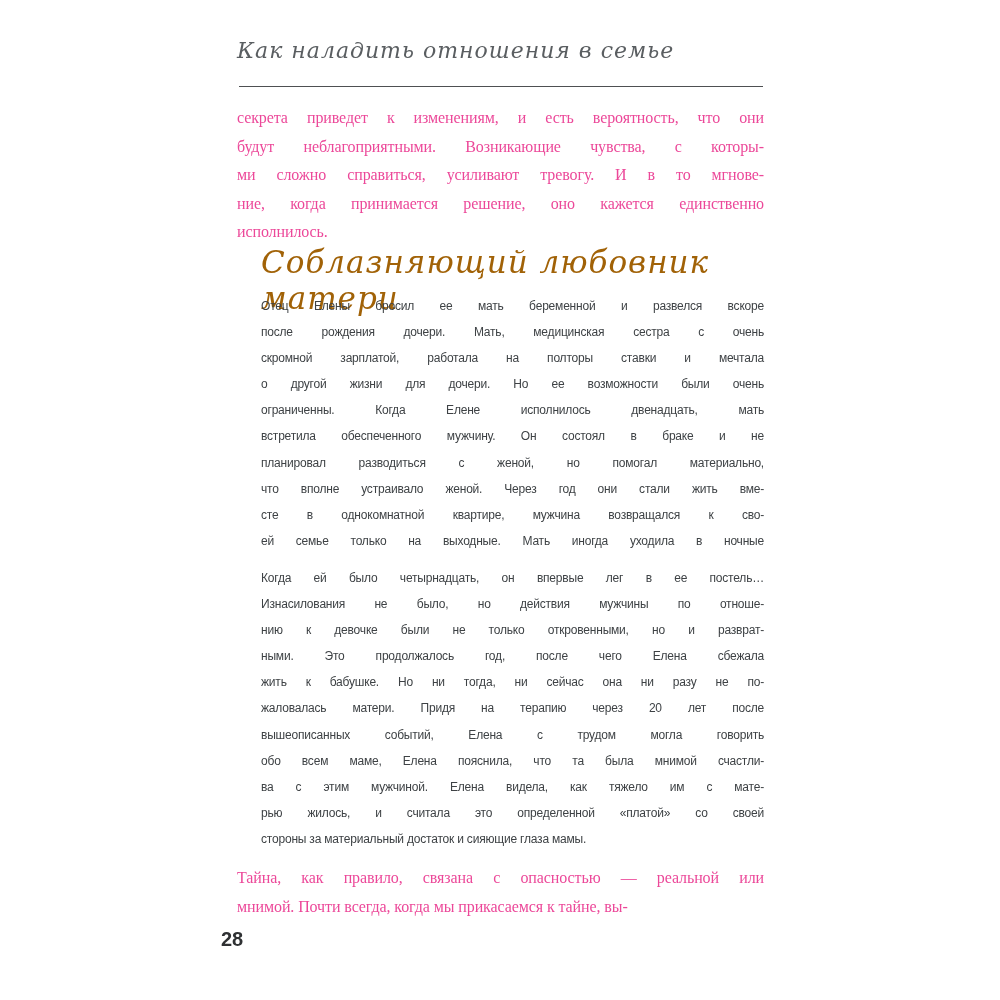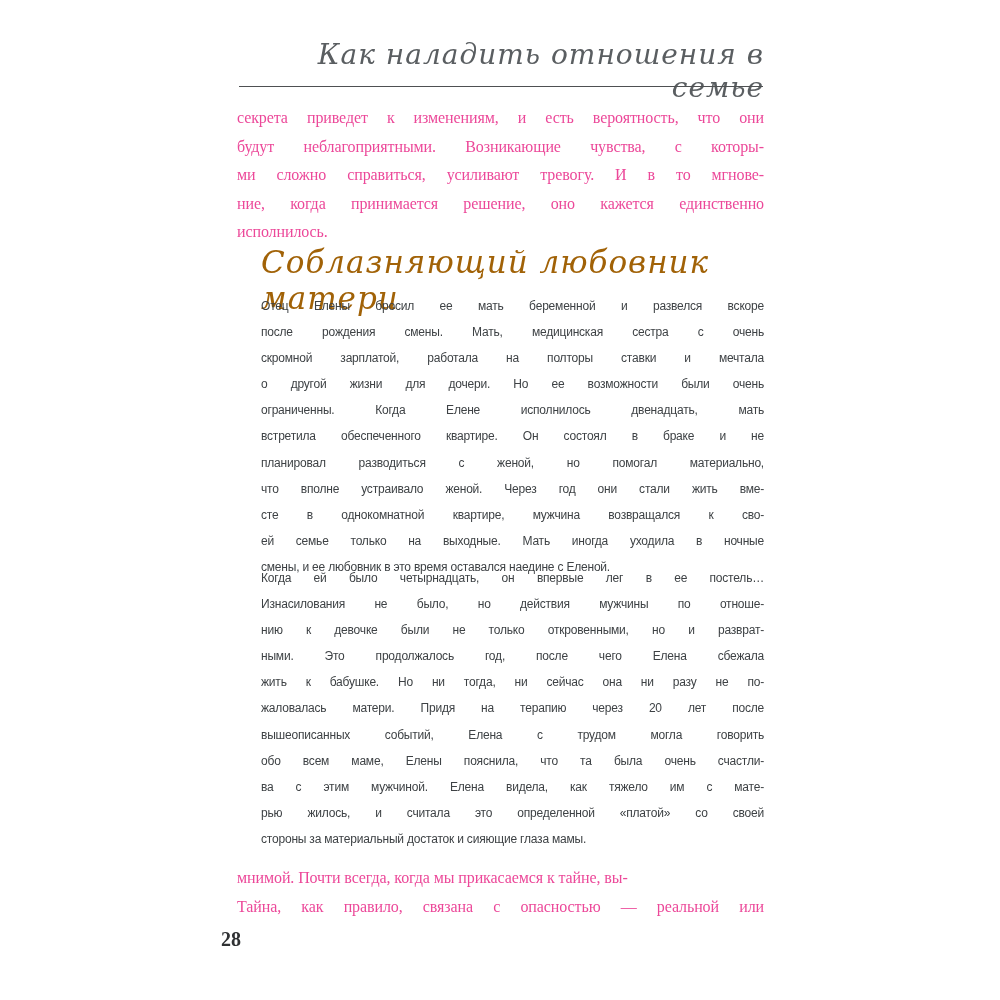--- a/index.html
+++ b/index.html
@@ -13,24 +13,24 @@
     height: 1000px;
     background: #ffffff;
     overflow: hidden;
   }
   
   .running-header {
     position: absolute;
     left: 237px;
     top: 38px;
     width: 527px;
-    text-align: right;
+    text-align: left;
     font-family: "DejaVu Serif", serif;
     font-style: italic;
-    font-size: 28px;
+    font-size: 22px;
     letter-spacing: 1px;
     color: #5a5e61;
   }
   .header-rule {
     position: absolute;
     left: 239px;
     top: 86px;
     width: 524px;
     height: 0;
     border-top: 1.6px solid #4e5052;
@@ -77,21 +77,21 @@
   .line {
     text-align: justify;
     text-align-last: justify;
     white-space: normal;
   }
   .line.last { text-align-last: left; }
   .page-number {
     position: absolute;
     left: 221px;
     top: 928px;
-    font-family: Liberation Serif, serif;
+    font-family: Liberation Sans, sans-serif;
     font-weight: bold;
     font-size: 20px;
     color: #2f3133;
     text-align: right;
   }
 </style>
 </head>
 <body>
 
 <div class="page">
@@ -105,46 +105,45 @@
       <div class="line">будут неблагоприятными. Возникающие чувства, с которы-</div>
       <div class="line">ми сложно справиться, усиливают тревогу. И в то мгнове-</div>
       <div class="line">ние, когда принимается решение, оно кажется единственно</div>
       <div class="line last">исполнилось.</div>
     </div>
 
   <div class="section-heading">Соблазняющий любовник матери</div>
 
   <div class="case-para case-1">
       <div class="line">Отец Елены бросил ее мать беременной и развелся вскоре</div>
-      <div class="line">после рождения смены. Мать, медицинская сестра с очень</div>
+      <div class="line">после рождения дочери. Мать, медицинская сестра с очень</div>
       <div class="line">скромной зарплатой, работала на полторы ставки и мечтала</div>
       <div class="line">о другой жизни для дочери. Но ее возможности были очень</div>
       <div class="line">ограниченны. Когда Елене исполнилось двенадцать, мать</div>
-      <div class="line">встретила обеспеченного квартире. Он состоял в браке и не</div>
+      <div class="line">встретила обеспеченного мужчину. Он состоял в браке и не</div>
       <div class="line">планировал разводиться с женой, но помогал материально,</div>
       <div class="line">что вполне устраивало женой. Через год они стали жить вме-</div>
       <div class="line">сте в однокомнатной квартире, мужчина возвращался к сво-</div>
       <div class="line">ей семье только на выходные. Мать иногда уходила в ночные</div>
-      <div class="line last">смены, и ее любовник в это время оставался наедине с Еленой.</div>
     </div>
 
   <div class="case-para case-2">
       <div class="line">Когда ей было четырнадцать, он впервые лег в ее постель…</div>
       <div class="line">Изнасилования не было, но действия мужчины по отноше-</div>
       <div class="line">нию к девочке были не только откровенными, но и разврат-</div>
       <div class="line">ными. Это продолжалось год, после чего Елена сбежала</div>
       <div class="line">жить к бабушке. Но ни тогда, ни сейчас она ни разу не по-</div>
       <div class="line">жаловалась матери. Придя на терапию через 20 лет после</div>
       <div class="line">вышеописанных событий, Елена с трудом могла говорить</div>
-      <div class="line">обо всем маме, Елены пояснила, что та была очень счастли-</div>
+      <div class="line">обо всем маме, Елена пояснила, что та была мнимой счастли-</div>
       <div class="line">ва с этим мужчиной. Елена видела, как тяжело им с мате-</div>
       <div class="line">рью жилось, и считала это определенной «платой» со своей</div>
       <div class="line last">стороны за материальный достаток и сияющие глаза мамы.</div>
     </div>
 
   <div class="serif-para outro">
+      <div class="line">Тайна, как правило, связана с опасностью — реальной или</div>
       <div class="line last">мнимой. Почти всегда, когда мы прикасаемся к тайне, вы-</div>
-      <div class="line">Тайна, как правило, связана с опасностью — реальной или</div>
     </div>
 
   <div class="page-number">28</div>
 
 </div>
 
 </body></html>

